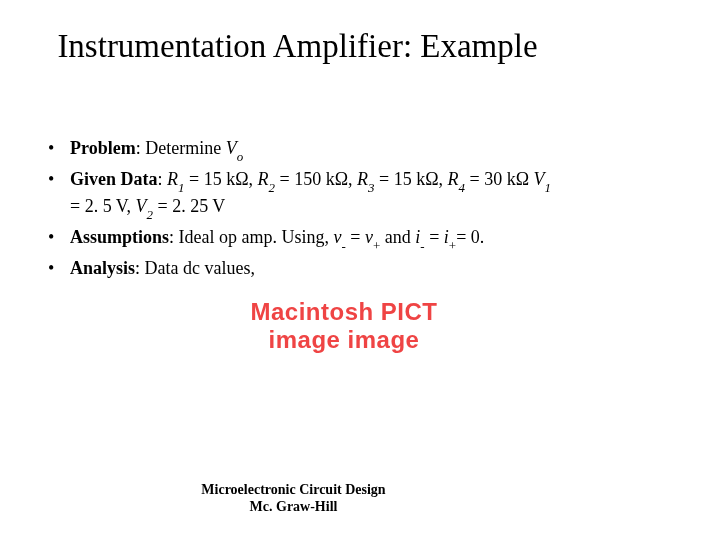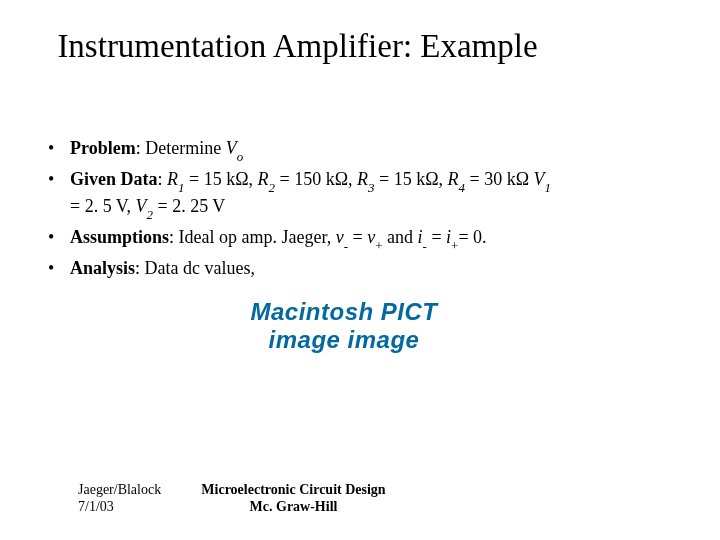--- a/index.html
+++ b/index.html
@@ -69,25 +69,24 @@
     top: 0.15em;
   }
   .pict-box {
     position: absolute;
     left: 174px;
     top: 298px;
     width: 340px;
     text-align: center;
     font-family: Arial, Helvetica, sans-serif;
     font-weight: 700;
-    color: #0369a1;
+    color: #ef4444;
     font-size: 24px;
     line-height: 1.15;
     letter-spacing: 0.5px;
-    font-style: italic;
   }
   .footer-left {
     position: absolute;
     left: 78px;
     bottom: 24px;
     font-size: 14px;
     line-height: 1.2;
   }
   .footer-center {
     position: absolute;
@@ -112,38 +111,34 @@
 
       <li>
         <span class="b">Problem</span><span>:  </span><span>Determine </span><span class="i">V</span><span class="sub">o</span>
       </li>
 
       <li>
         <span class="b">Given Data</span><span>:  </span><span class="i">R</span><span class="sub">1</span><span> = 15 kΩ, </span><span class="i">R</span><span class="sub">2</span><span> = 150 kΩ, </span><span class="i">R</span><span class="sub">3</span><span> = 15 kΩ, </span><span class="i">R</span><span class="sub">4</span><span> = 30 kΩ </span><span class="i">V</span><span class="sub">1</span><span> = 2. 5 V, </span><span class="i">V</span><span class="sub">2</span><span> = 2. 25 V</span>
       </li>
 
       <li>
-        <span class="b">Assumptions</span><span>:  </span><span>Ideal op amp. Jaeger, </span><span class="i">v</span><span class="subp">-</span><span> = </span><span class="i">v</span><span class="subp">+</span><span> and </span><span class="i">i</span><span class="subp">-</span><span> = </span><span class="i">i</span><span class="subp">+</span><span>= 0.</span>
+        <span class="b">Assumptions</span><span>:  </span><span>Ideal op amp. Using, </span><span class="i">v</span><span class="subp">-</span><span> = </span><span class="i">v</span><span class="subp">+</span><span> and </span><span class="i">i</span><span class="subp">-</span><span> = </span><span class="i">i</span><span class="subp">+</span><span>= 0.</span>
       </li>
 
       <li>
         <span class="b">Analysis</span><span>:  </span><span>Data dc values,</span>
       </li>
 
     </ul>
   </div>
 
   <div class="pict-box">
     <div>Macintosh PICT</div>
     <div>image image</div>
   </div>
 
-  <div class="footer-left">
-    <div>Jaeger/Blalock</div>
-    <div>7/1/03</div>
-  </div>
 
   <div class="footer-center">
     <div>Microelectronic Circuit Design</div>
     <div>Mc. Graw-Hill</div>
   </div>
 
 </div>
 
 </body></html>

